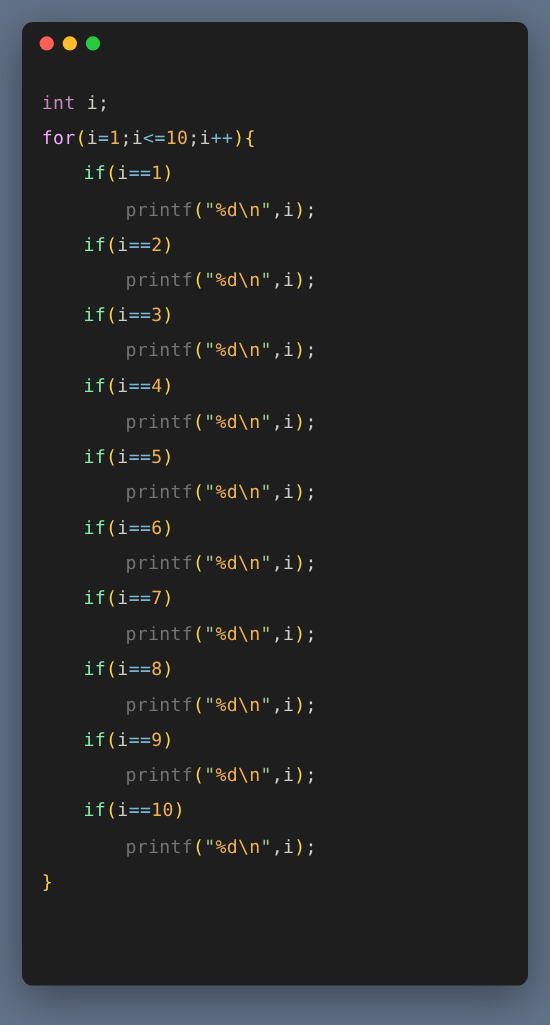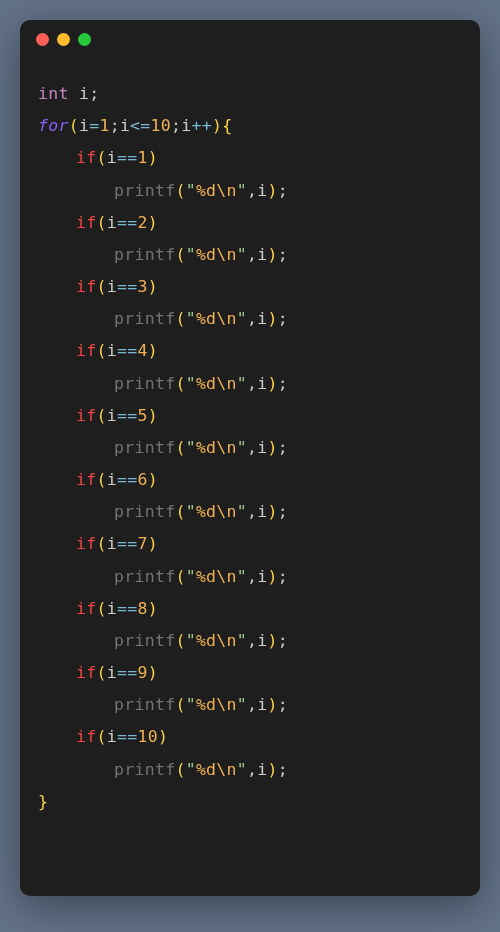--- a/index.html
+++ b/index.html
@@ -50,22 +50,22 @@
       padding: 20px 18px;
       font-size: 16.5px;
       line-height: 1.95;
       letter-spacing: 0.3px;
       white-space: pre;
       color: #d0cdc7;
     }
     
     .kw-type { color: #c586c0; }
     .kw-var { color: #d0cdc7; }
-    .kw-for { color: #8b5cf6; font-style: italic; }
-    .kw-if { color: #ef4444; }
+    .kw-for { color: #f0abfc; }
+    .kw-if { color: #86efac; }
     .num { color: #f0b155; }
     .op { color: #79b8d4; }
     .paren { color: #f8d34c; }
     .brace { color: #f8d34c; }
     .func { color: #737373; }
     .str { color: #a3c98e; }
     .escape { color: #f0b155; }
     .semi { color: #d0cdc7; }
     .comma { color: #d0cdc7; }
     

